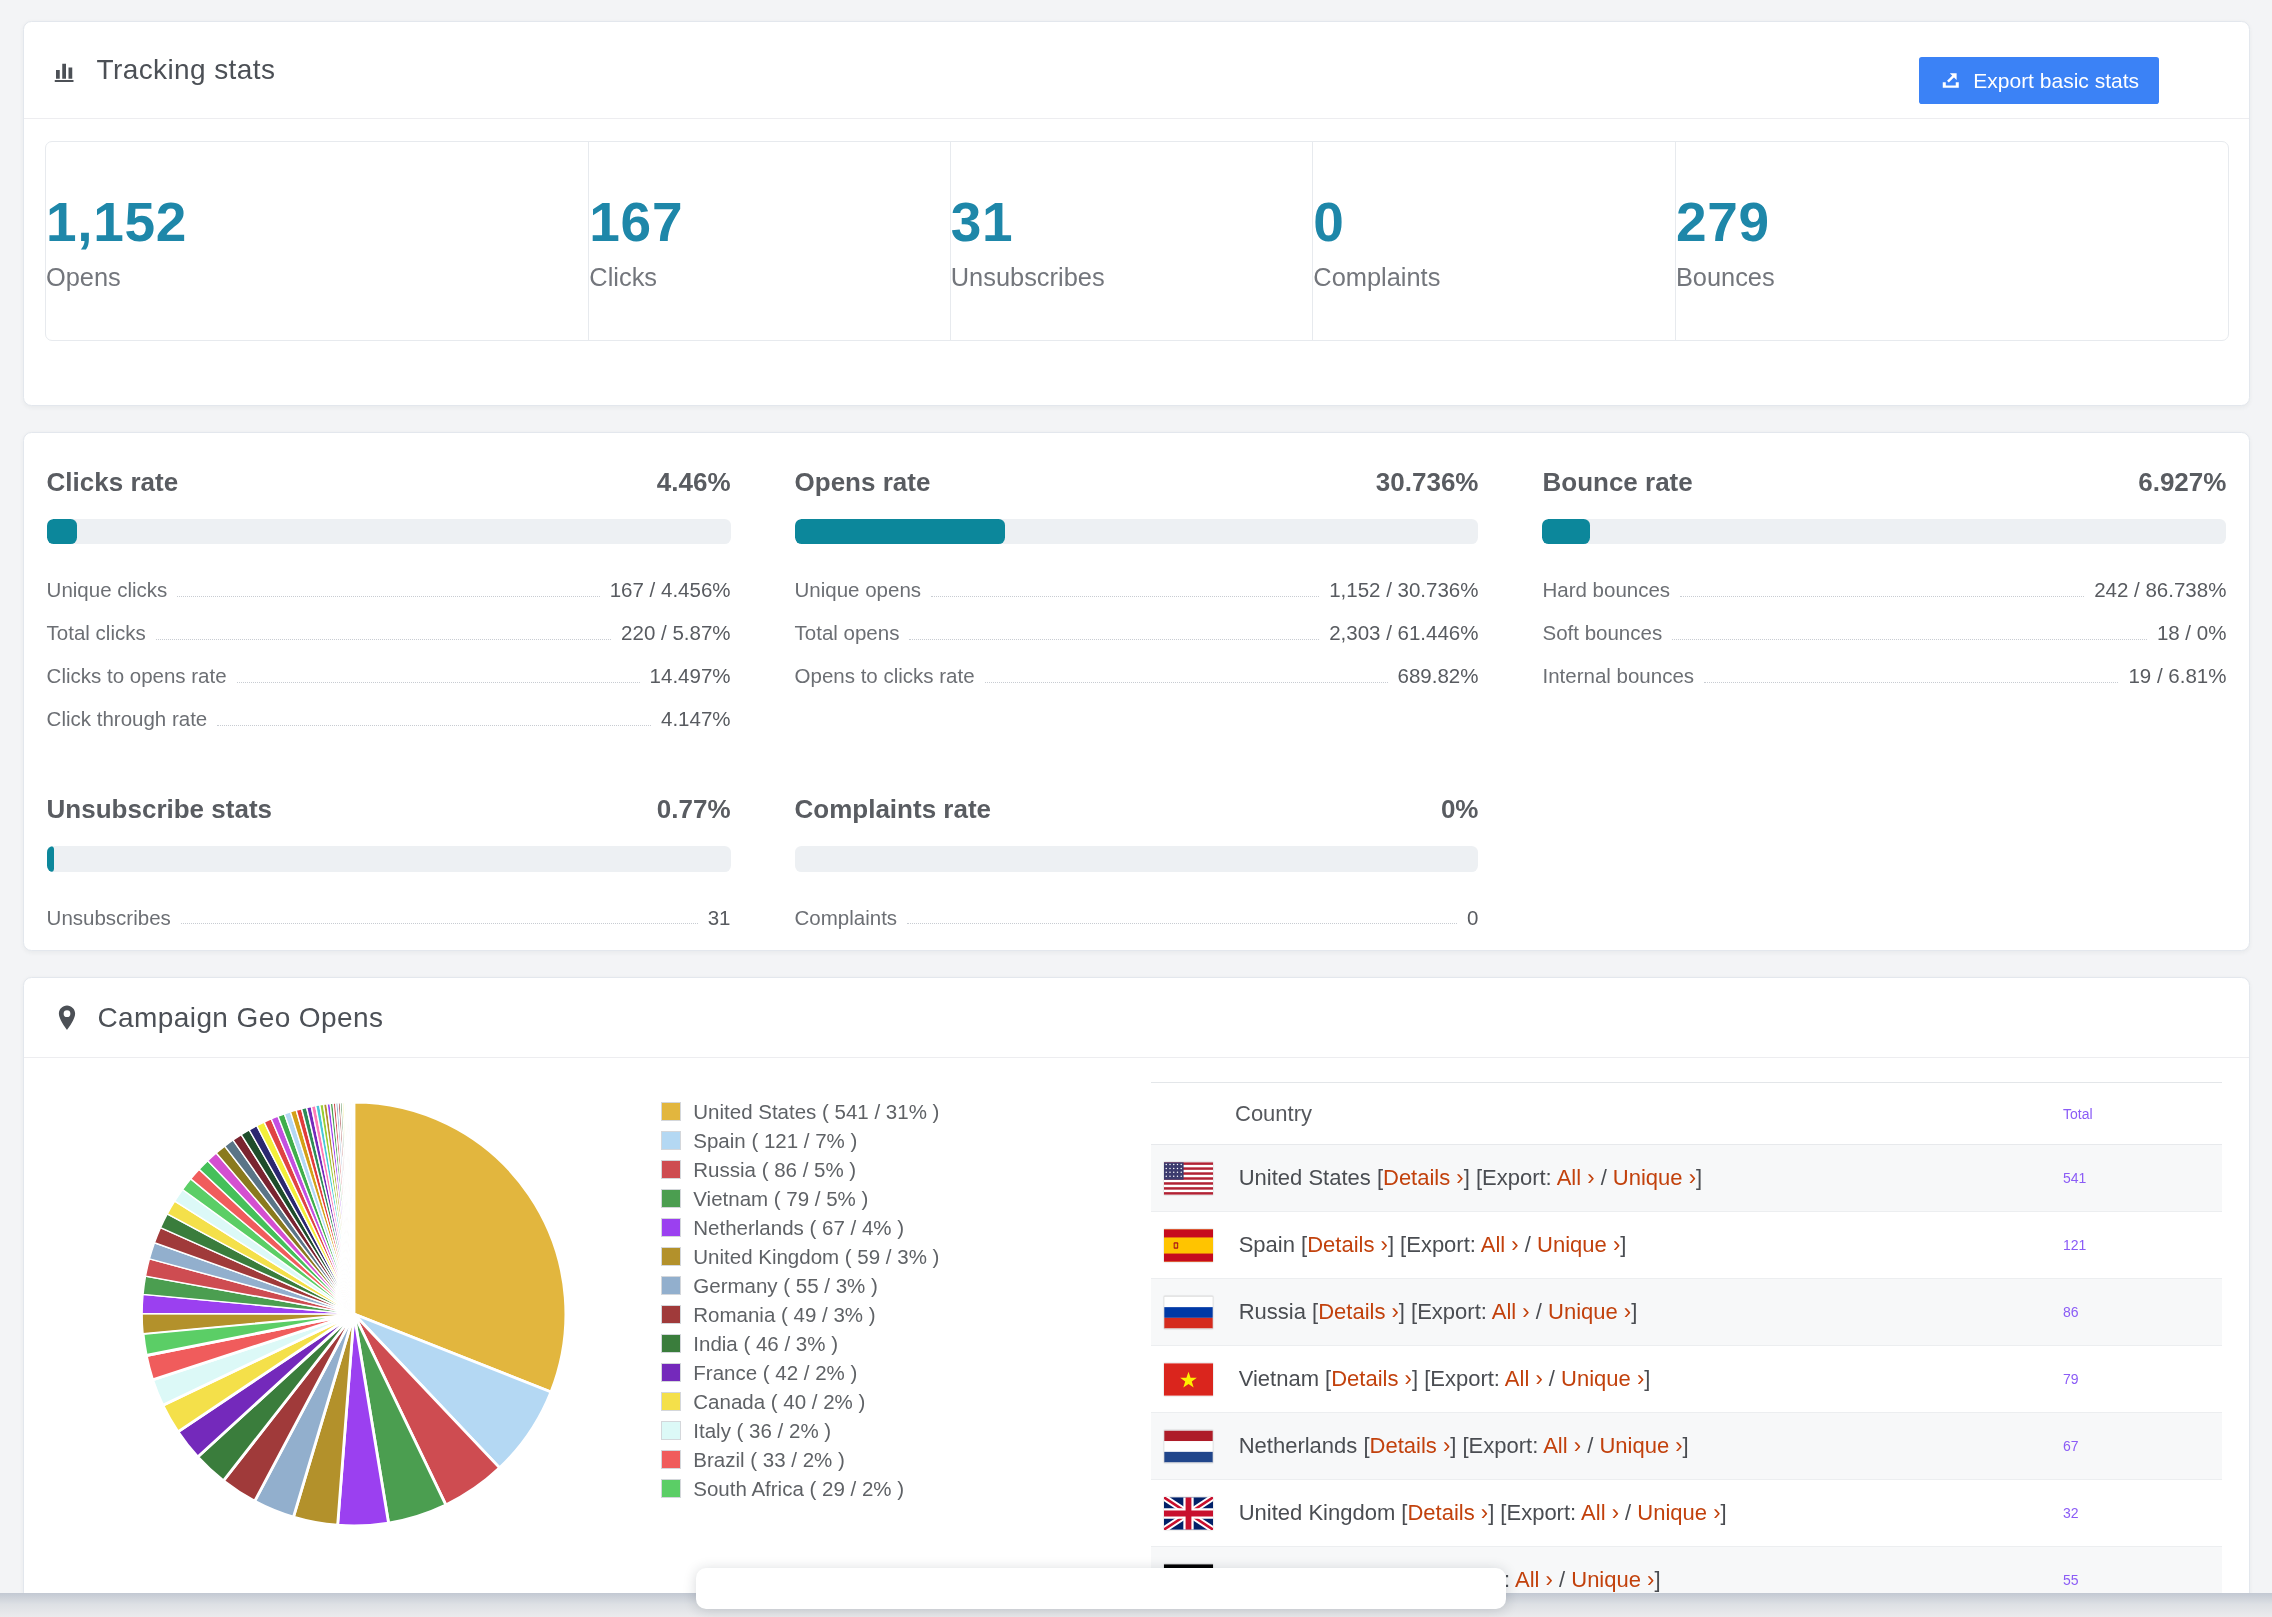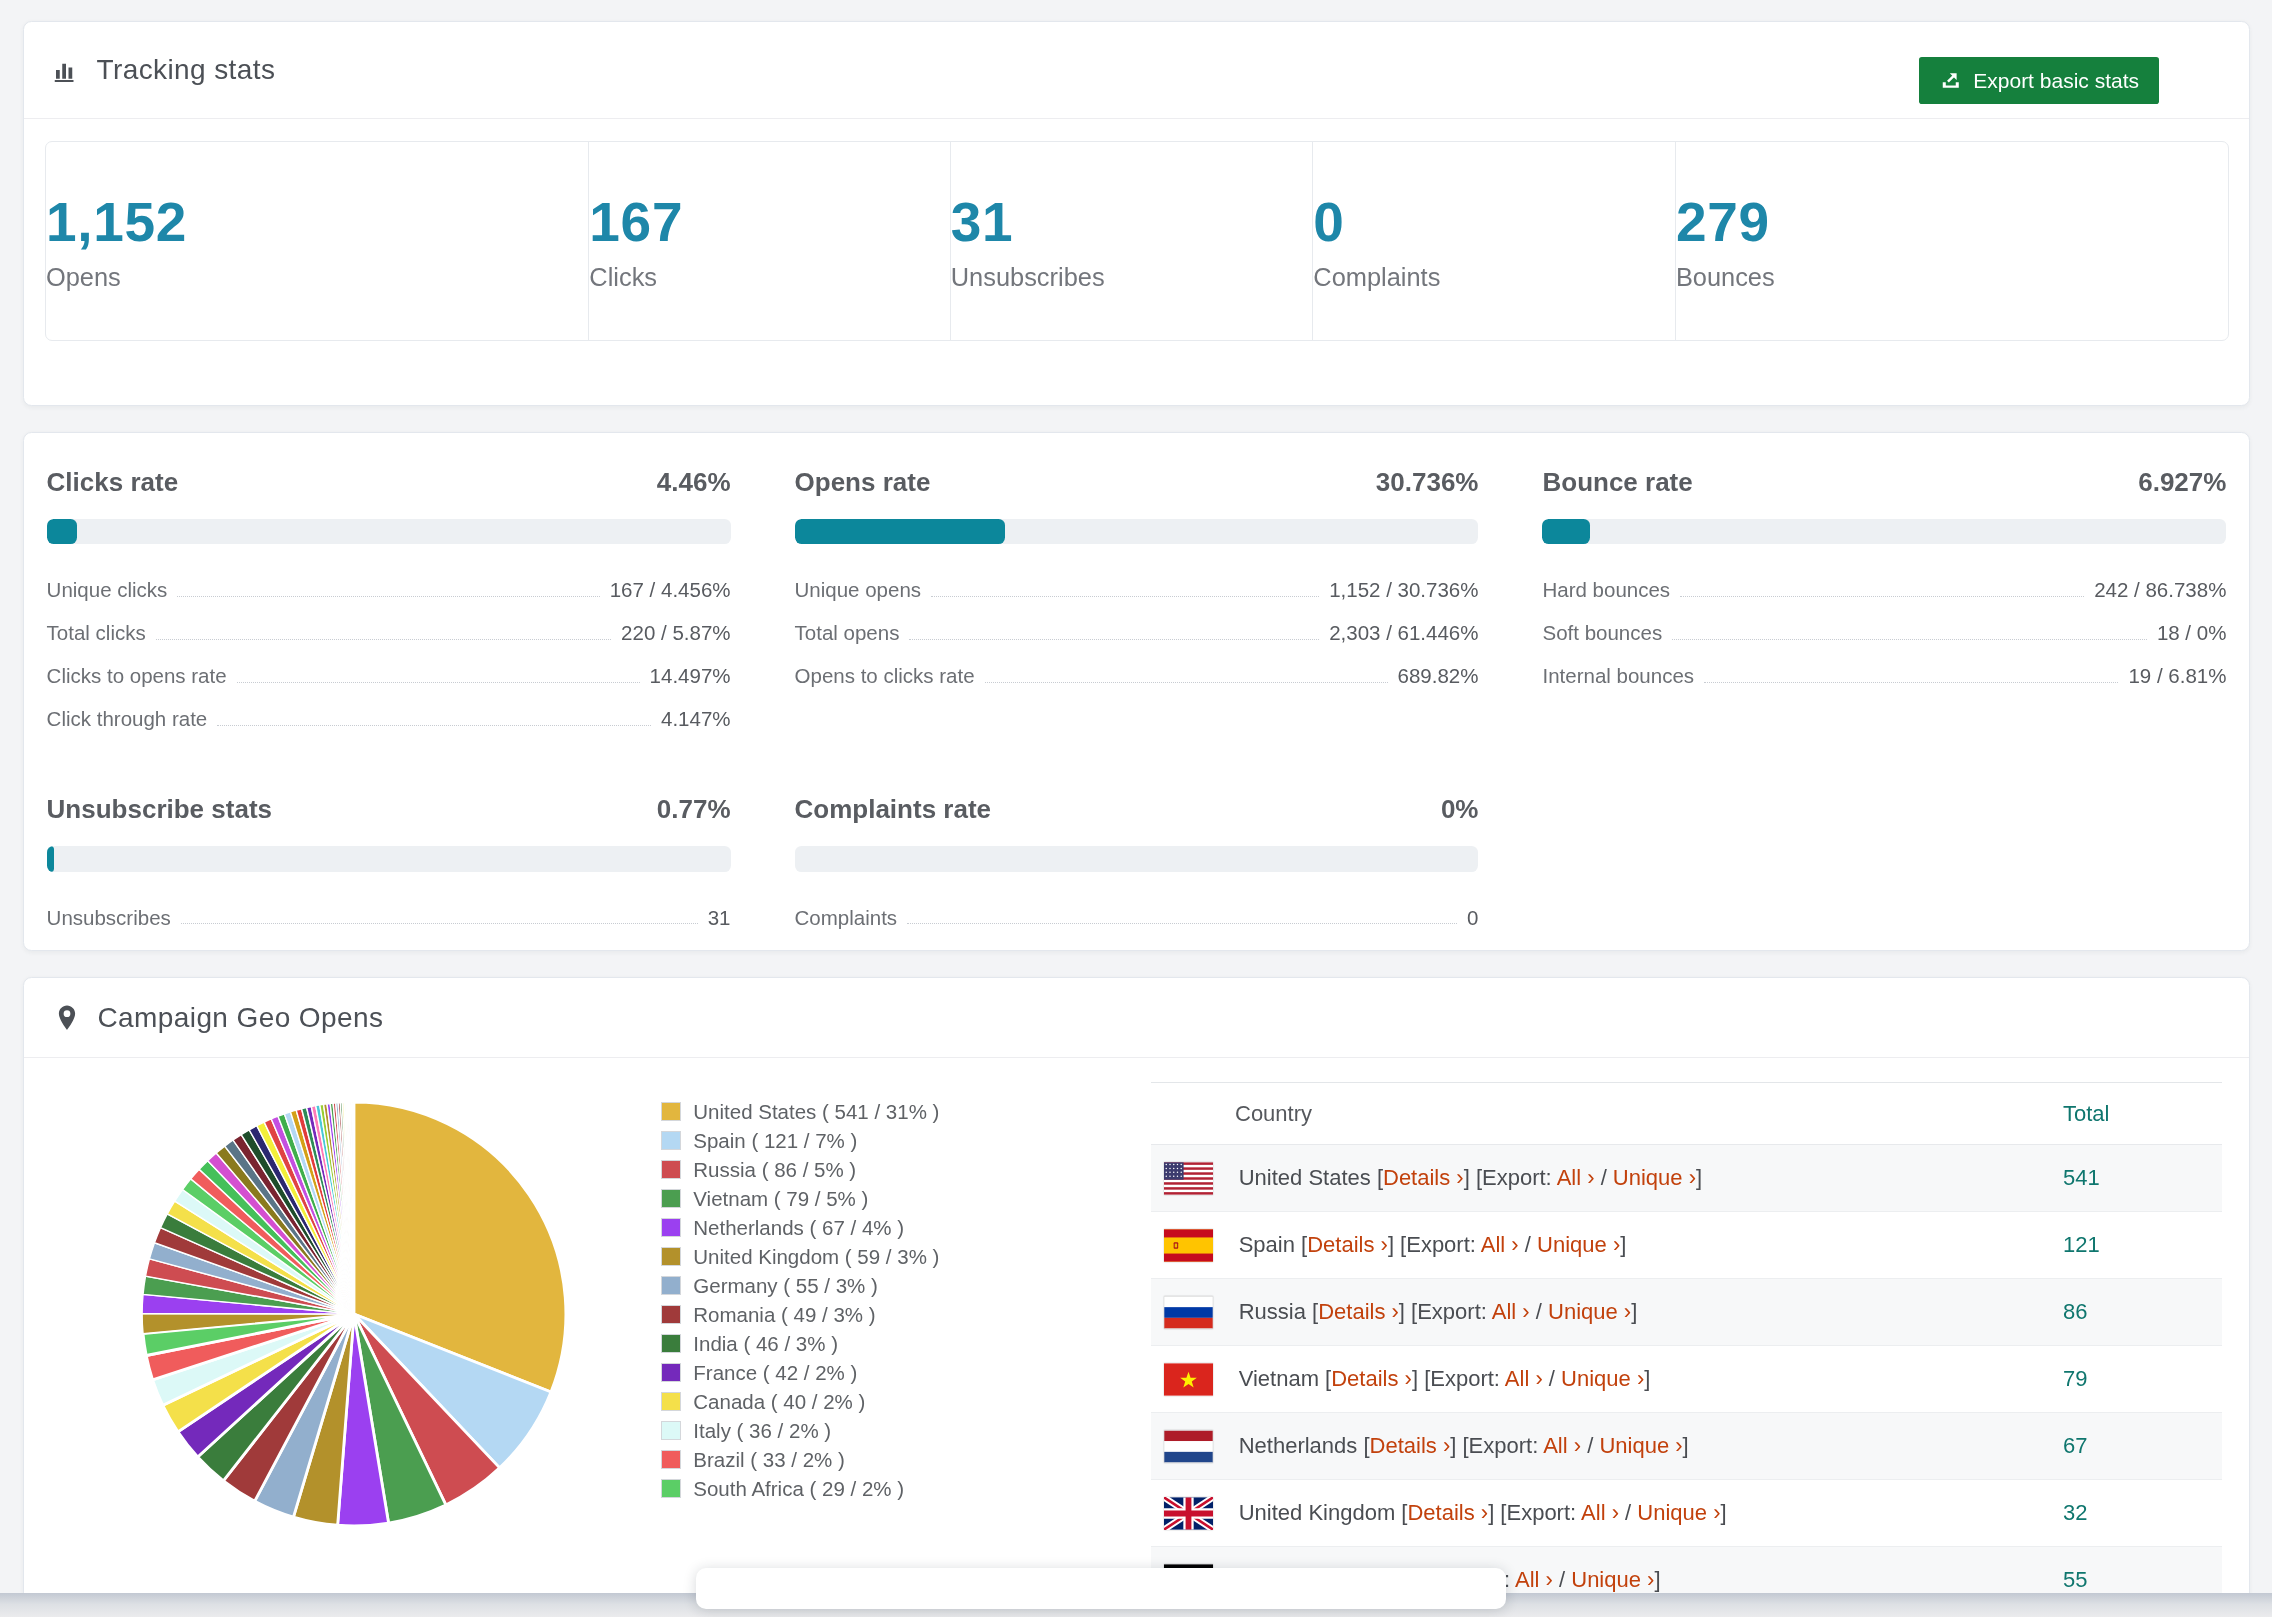--- a/index.html
+++ b/index.html
@@ -6,21 +6,21 @@
     background:#f3f4f6;font-family:"Liberation Sans","DejaVu Sans",sans-serif;}
   .card{position:absolute;background:#fff;border:0.7px solid #e3e7ed;border-radius:8.5px;
     box-shadow:0 1.4px 4.2px rgba(40,50,60,.05);}
   
   #card-tracking{left:23px;top:21px;width:2225px;height:383px;}
   .card-header{height:96px;border-bottom:0.7px solid #ededf0;display:flex;align-items:center;
     padding:0 27px;position:relative;}
   .card-title{font-size:28px;color:#4c5056;letter-spacing:0.4px;margin-left:15.5px;}
   .hdr-icon{width:30px;height:30px;flex:0 0 auto;}
   #export-btn{position:absolute;right:90px;top:35px;height:47px;padding:0 20px;
-    background:#15803d;color:#fff;border:none;border-radius:2.8px;font-size:21px;
+    background:#3b82f6;color:#fff;border:none;border-radius:2.8px;font-size:21px;
     font-family:inherit;display:flex;align-items:center;gap:11.3px;cursor:pointer;}
   #summary-stats{position:absolute;left:21px;top:119px;width:2182px;height:198px;
     border:0.7px solid #e7eaee;border-radius:7px;display:flex;background:#fff;}
   .stat-cell{display:flex;flex-direction:column;align-items:flex-start;justify-content:center;
     gap:8.5px;border-right:0.7px solid #e7eaee;}
   .stat-cell:nth-child(1){width:24.9%;} .stat-cell:nth-child(2){width:16.55%;}
   .stat-cell:nth-child(3){width:16.6%;} .stat-cell:nth-child(4){width:16.6%;}
   .stat-cell:nth-child(5){width:25.35%;border-right:none;}
   .stat-value{font-size:55px;font-weight:700;color:#1e87a9;letter-spacing:0.7px;}
   .stat-label{font-size:25.4px;color:#73767c;}
@@ -44,21 +44,21 @@
   .legend-item{display:flex;align-items:center;height:29px;}
   .legend-swatch{width:17.6px;height:17.6px;border:1.4px solid #d4d7db;margin-right:12.7px;flex:0 0 auto;}
   .legend-text{font-size:20.5px;color:#5f6266;white-space:nowrap;}
   #geo-table{position:absolute;left:1127px;top:104px;width:1071px;border-top:0.7px solid #e3e6e9;}
   .t-head{display:flex;height:61px;align-items:center;border-bottom:0.7px solid #e7e9ec;}
   .t-head .c-country{padding-left:84px;}
   .th{font-size:22px;color:#55585d;}
   .t-row{display:flex;height:66px;align-items:center;border-bottom:0.7px solid #eceef0;}
   .t-row:nth-child(odd){background:#f7f8f9;}
   .c-country{flex:1;display:flex;align-items:center;padding-left:12.7px;}
-  .c-total{width:159px;flex:0 0 auto;font-size:22px;color:#0f766e;}
+  .c-total{width:159px;flex:0 0 auto;font-size:14px;color:#8b5cf6;}
   .flag{width:49px;height:33px;margin-right:26px;flex:0 0 auto;box-shadow:0 0 1.4px rgba(0,0,0,.25);
     display:inline-flex;}
   .flag svg{width:49px;height:33px;display:block;}
   .row-text{font-size:22px;color:#4a4d52;white-space:nowrap;}
   .row-text a{color:#c2410c;text-decoration:none;}
   
   #bottom-bar{position:absolute;left:0;top:1593px;width:2273px;height:25px;z-index:50;
     background:linear-gradient(180deg,#c2c8d2 0%,#dde0e4 45%,#ececee 100%);}
   #bottom-float{position:absolute;left:696px;top:1568px;width:810px;height:41px;z-index:60;
     background:#fff;border-radius:10px;box-shadow:0 1.4px 12.7px rgba(30,40,50,.18);}

